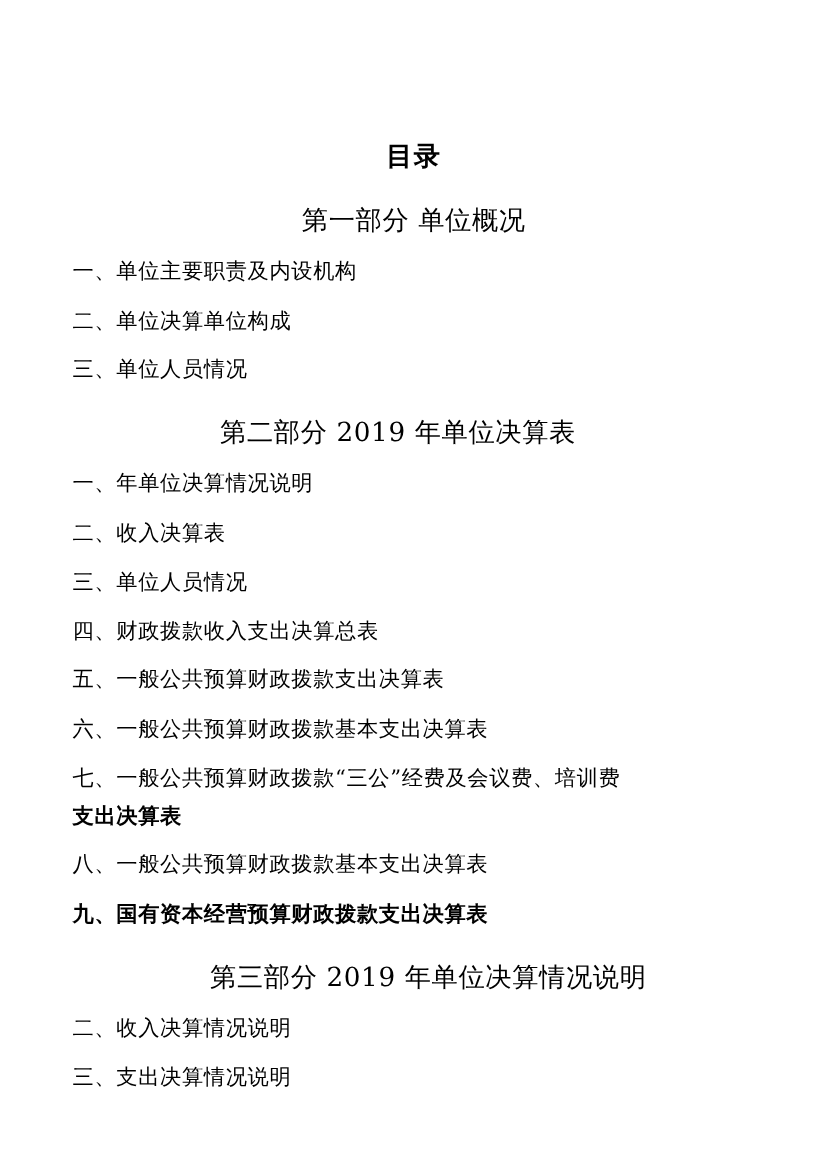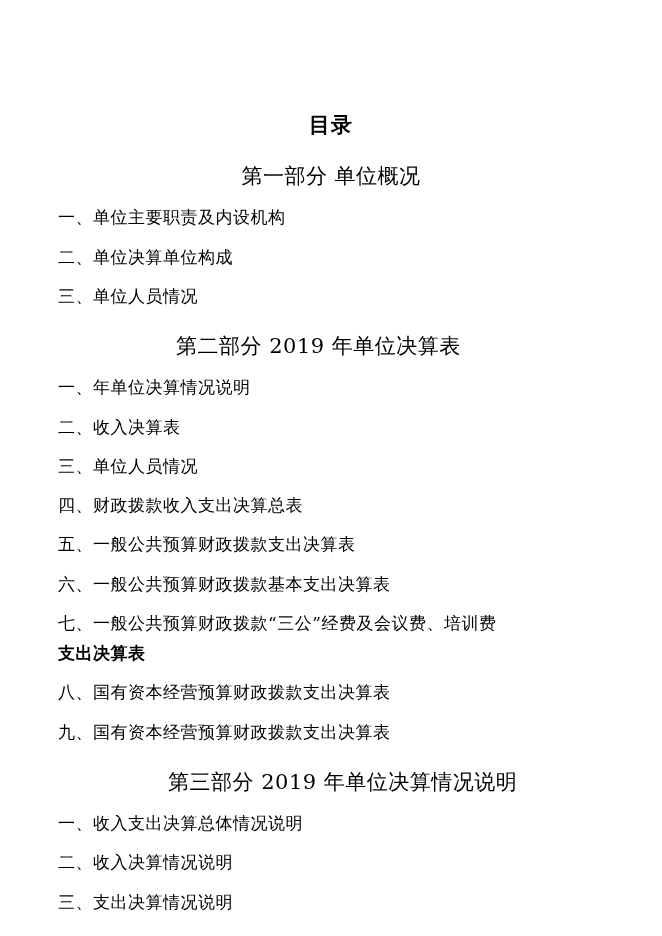--- a/index.html
+++ b/index.html
@@ -48,20 +48,21 @@
   }
   .toc-entry {
     font-size: 17px;
     line-height: 1.25;
     letter-spacing: 0.5px;
     margin-top: 18px;
     margin-bottom: 0;
     text-align: left;
   }
   .toc-entry.tight {
+    font-weight: bold;
   }
   .toc-entry .cont {
     display: block;
     margin-top: 9px;
     font-weight: bold;
   }
 </style>
 </head>
 <body>
 
@@ -80,22 +81,21 @@
   <div class="toc-entry">一、年单位决算情况说明</div>
   <div class="toc-entry">二、收入决算表</div>
   <div class="toc-entry">三、单位人员情况</div>
   <div class="toc-entry">四、财政拨款收入支出决算总表</div>
   <div class="toc-entry">五、一般公共预算财政拨款支出决算表</div>
   <div class="toc-entry">六、一般公共预算财政拨款基本支出决算表</div>
   <div class="toc-entry">
     <span>七、一般公共预算财政拨款“三公”经费及会议费、培训费</span>
     <span class="cont">支出决算表</span>
   </div>
-  <div class="toc-entry">八、国有资本经营预算财政拨款支出决算表</div>
+  <div class="toc-entry">八、一般公共预算财政拨款基本支出决算表</div>
   <div class="toc-entry tight">九、国有资本经营预算财政拨款支出决算表</div>
 
   <div class="section-heading indent-left2">第三部分   2019 年单位决算情况说明</div>
 
-  <div class="toc-entry">一、收入支出决算总体情况说明</div>
   <div class="toc-entry">二、收入决算情况说明</div>
   <div class="toc-entry">三、支出决算情况说明</div>
 
 </div>
 
 </body></html>

